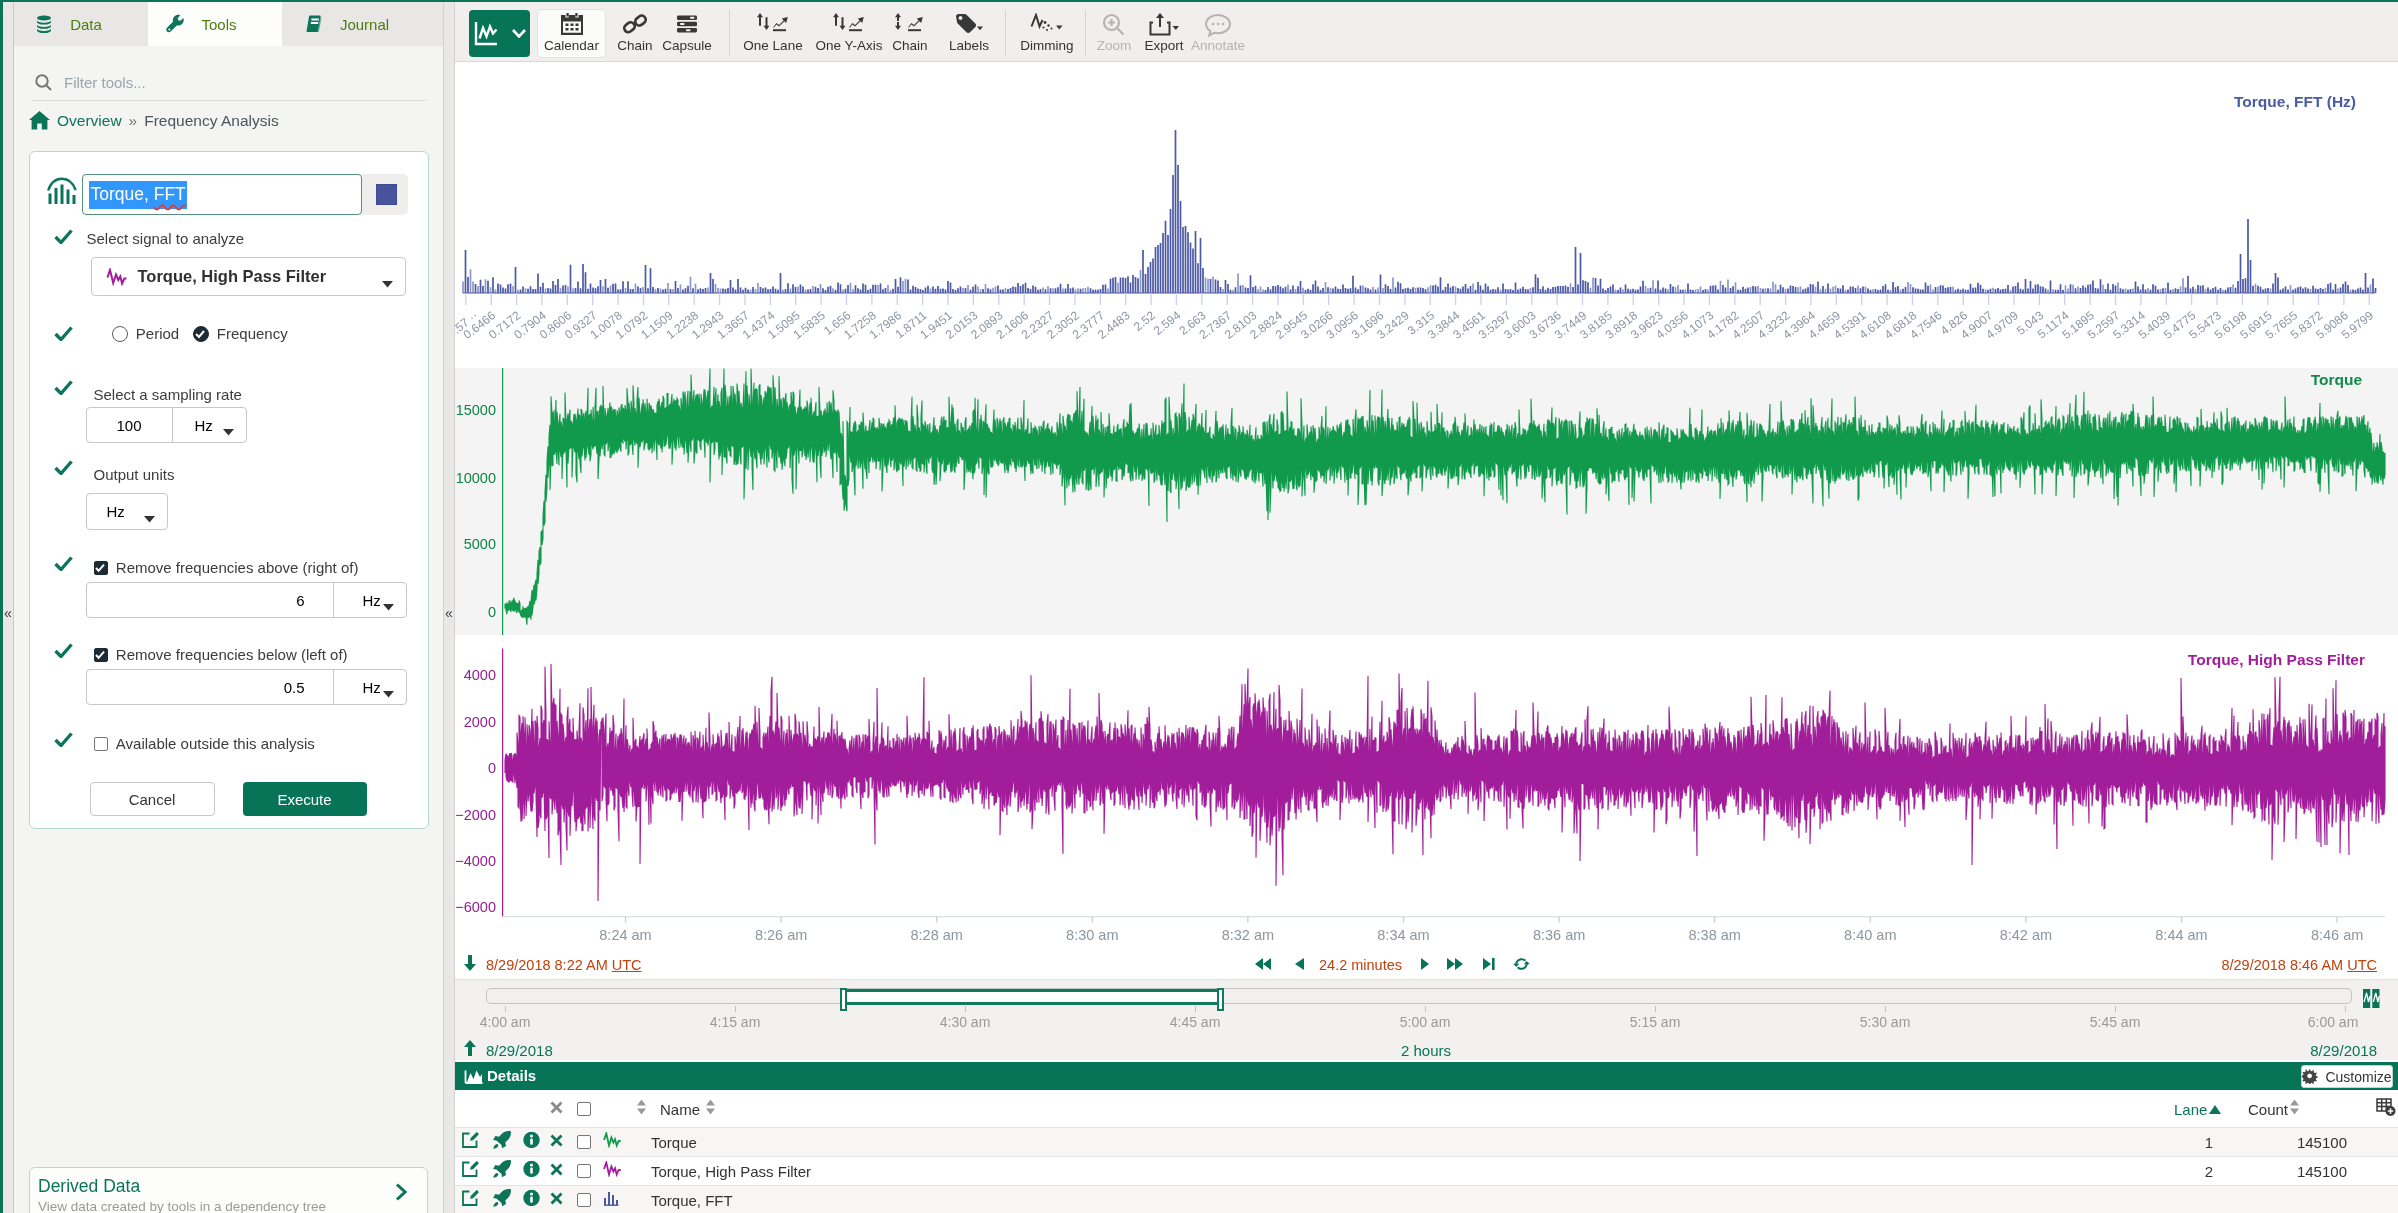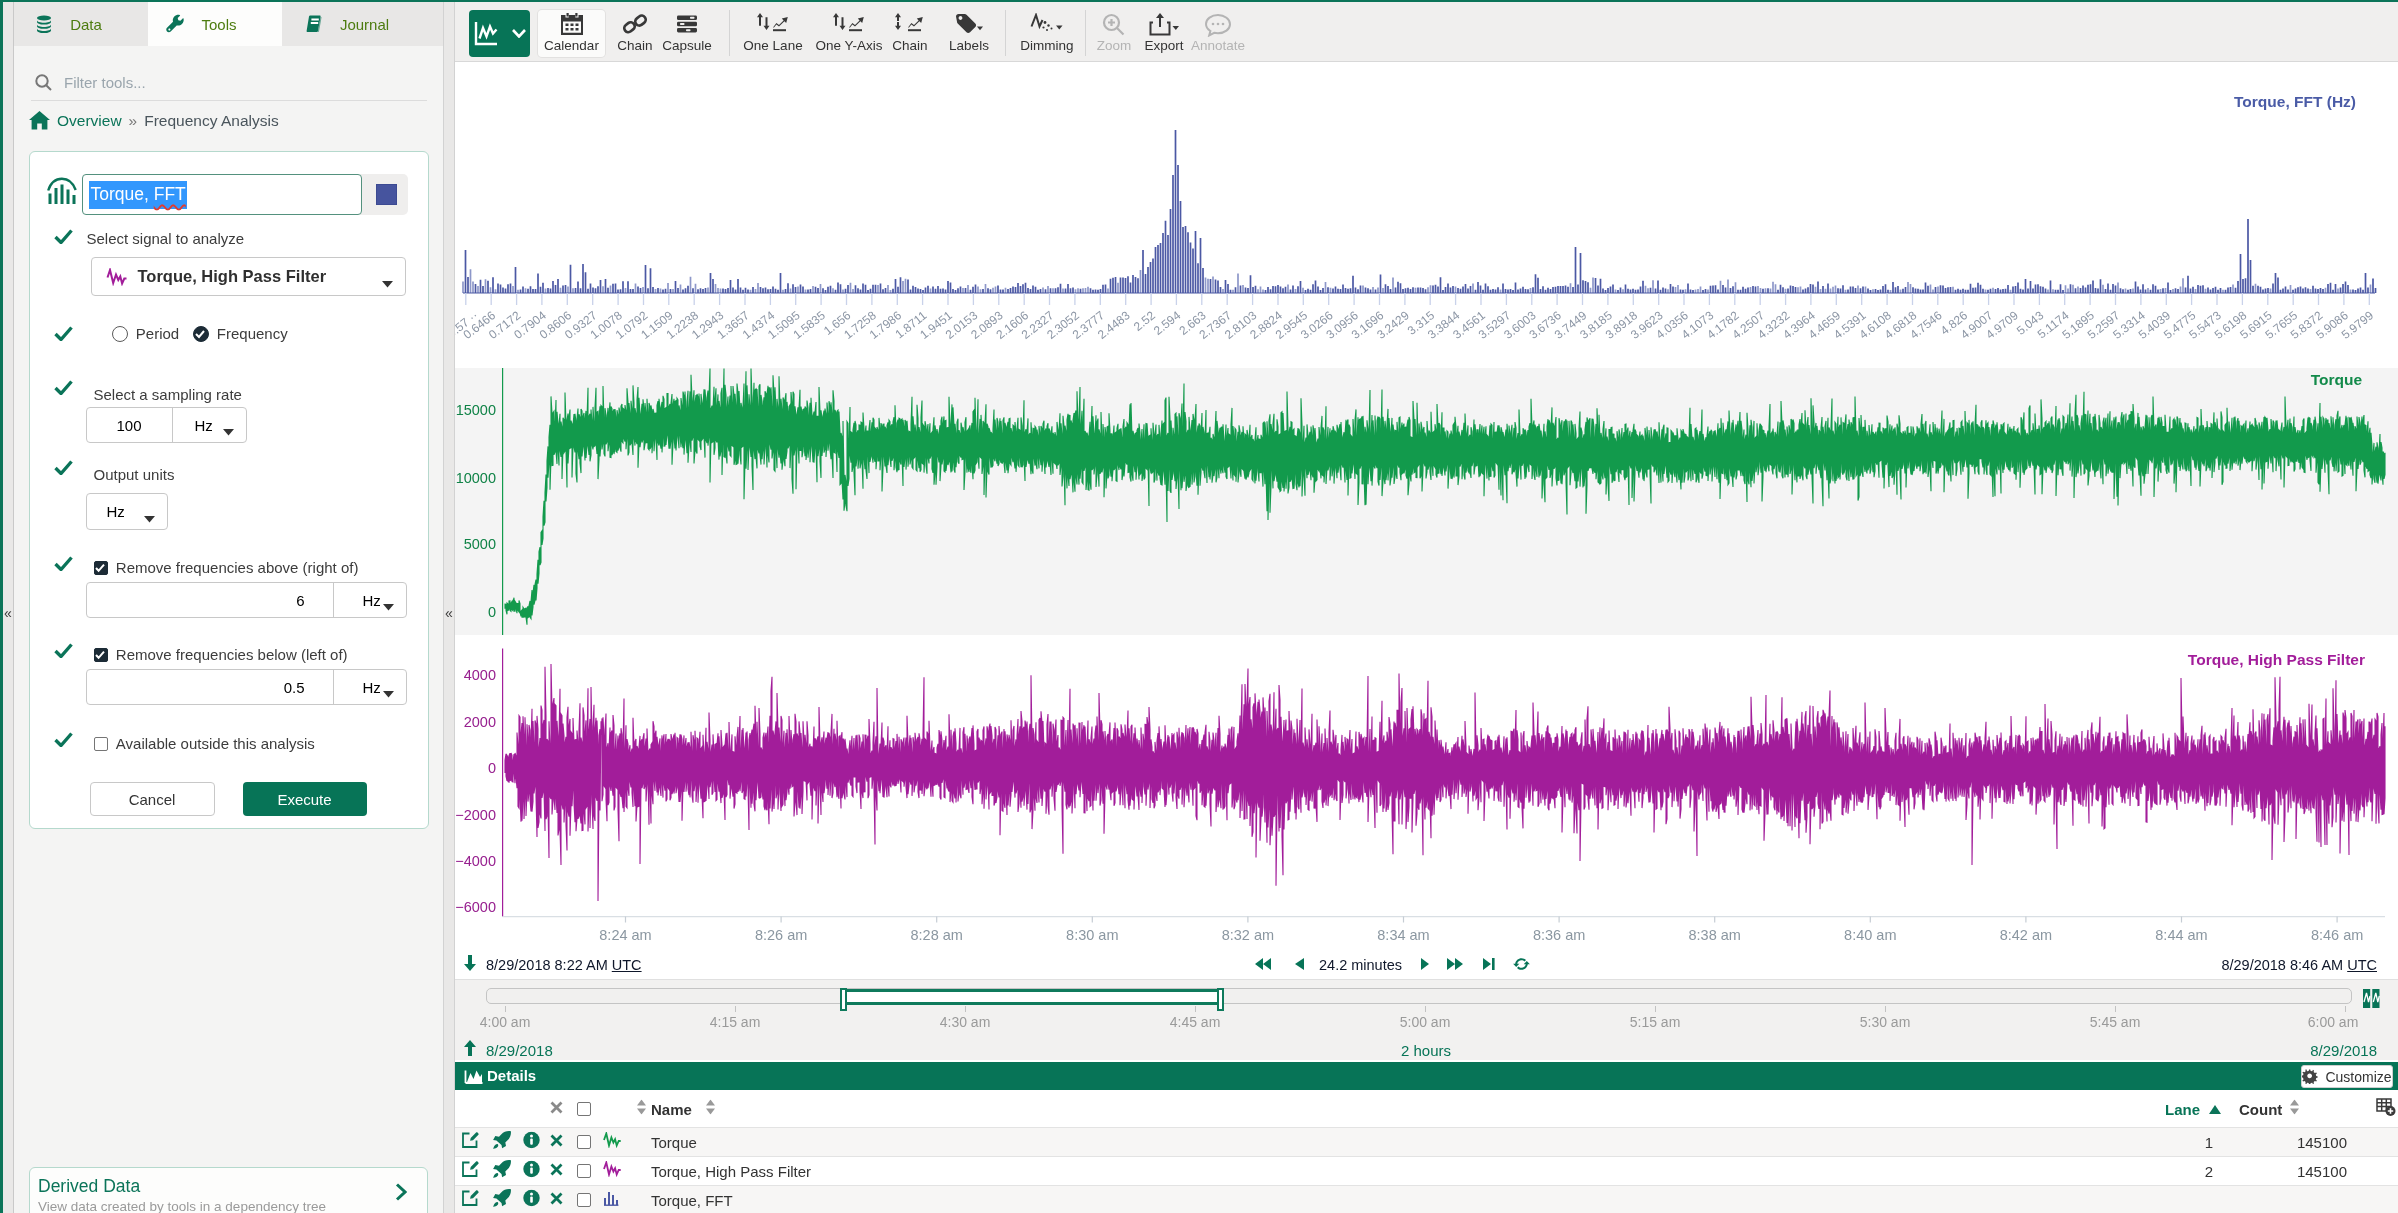--- a/index.html
+++ b/index.html
@@ -45,38 +45,38 @@
 #derived .c { position:absolute; right:20px; top:15px; }
 #main { left:455px; top:2px; width:1943px; height:1211px; background:#fff; }
 #toolbar { position:absolute; left:0; top:0; width:1943px; height:60px; background:#f0efee; border-bottom:1px solid #d8d8d8; }
 #greenbtn { position:absolute; left:14px; top:8px; width:61px; height:47px; background:#077457; border-radius:4px; display:flex; align-items:center; justify-content:center; gap:4px; }
 .tbtn { position:absolute; top:8px; height:47px; display:flex; flex-direction:column; align-items:center; justify-content:space-between; padding:3px 0 4px; }
 .tbtn .lab { font-size:13.5px; color:#333; }
 .tbtn.grey .lab { color:#b4b4b4; }
 .tbtn.active { background:#fbfbfa; border-radius:4px; box-shadow:0 0 0 1px #e2e1e0; }
 .tsep { position:absolute; top:8px; width:1px; height:46px; background:#d4d4d4; }
 #daterow { position:absolute; left:0; top:941px; width:1943px; height:36px; background:#fff; }
-.gtext { color:#0f172a; font-size:14.5px; }
+.gtext { color:#c2410c; font-size:14.5px; }
 #bottomstrip { position:absolute; left:0; top:977px; width:1943px; height:81px; background:#f2f1f0; border-top:1px solid #e0e0e0; }
 #track { position:absolute; left:31px; top:8px; width:1866px; height:16px; background:#f1f0ef; border:1.5px solid #c4c4c4; border-radius:5px; }
 #selbox { position:absolute; left:388px; top:9px; width:378px; height:16px; border-top:3px solid #0f7a5c; border-bottom:3px solid #0f7a5c; background:#fff; }
 .shandle { position:absolute; top:-4px; width:7px; height:23px; background:#0f7a5c; }
 .shandle:after { content:""; position:absolute; left:2.4px; top:2px; width:2.2px; height:19px; background:#fff; }
 .stime { position:absolute; top:34px; font-size:14px; color:#9a9a9a; transform:translateX(-50%); white-space:nowrap; }
 .sdate { position:absolute; top:62px; font-size:15px; color:#077457; }
 #details { position:absolute; left:0; top:1060px; width:1943px; height:153px; background:#fff; }
 #dhead { position:absolute; left:0; top:0; width:1943px; height:28px; background:#077457; color:#fff; }
 #dhead .t { position:absolute; left:32px; top:5px; font-size:15px; font-weight:bold; }
 #custom { position:absolute; right:5px; top:3px; width:92px; height:23px; background:#fff; border:1px solid #cfcfcf; border-radius:3px; display:flex; align-items:center; justify-content:center; gap:6px; font-size:14px; color:#333; }
 .drow { position:absolute; left:0; width:1943px; height:29px; border-top:1px solid #e3e3e3; }
 .drow.alt { background:#f7f6f5; }
 .dcell { position:absolute; top:50%; transform:translateY(-50%); }
 .dname { font-size:15px; color:#333; }
 #thead { position:absolute; left:0; top:28px; width:1943px; height:37px; background:#fff; }
-#thead .bold { font-weight:bold; font-size:15px; color:#333; }
+#thead .bold { font-weight:normal; font-size:15px; color:#333;margin-left:9px; }
 </style></head>
 <body>
 <div id="page">
   <div id="topline" class="abs"></div>
   <div id="leftline" class="abs"></div>
   <div id="lrail" class="abs">
       <span class="chev">«</span>
     </div>
   <div id="sidebar" class="abs">
     <div id="tabbar">

